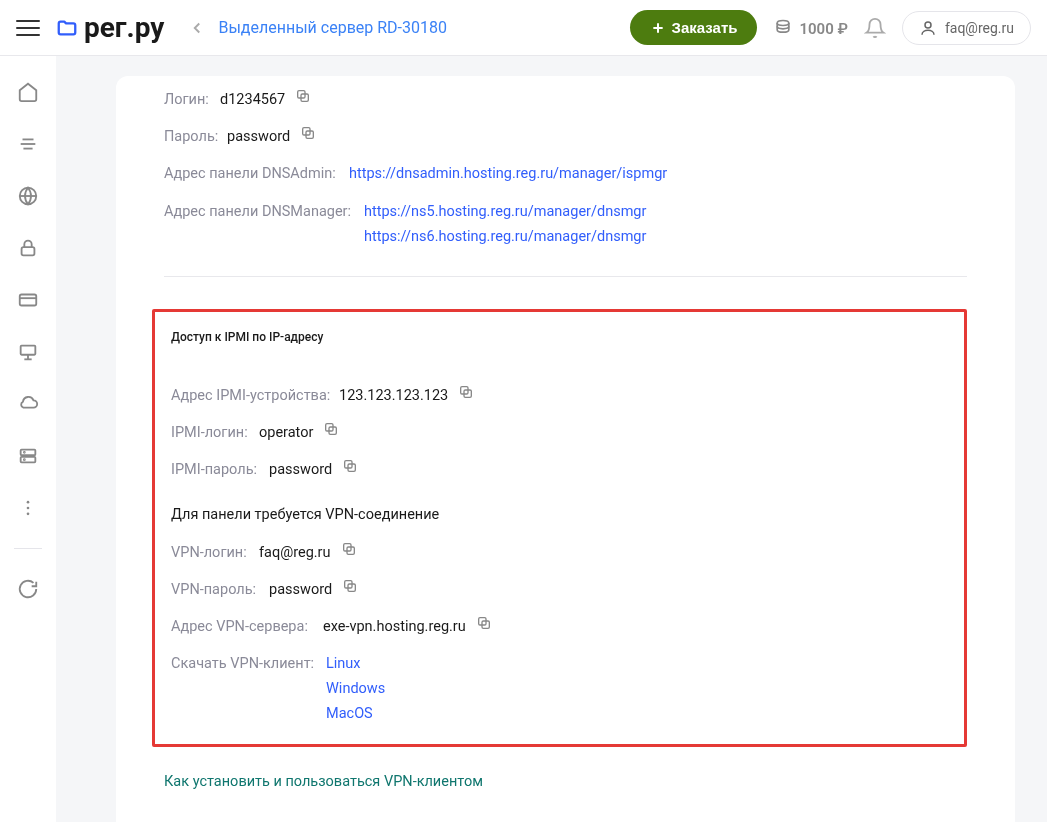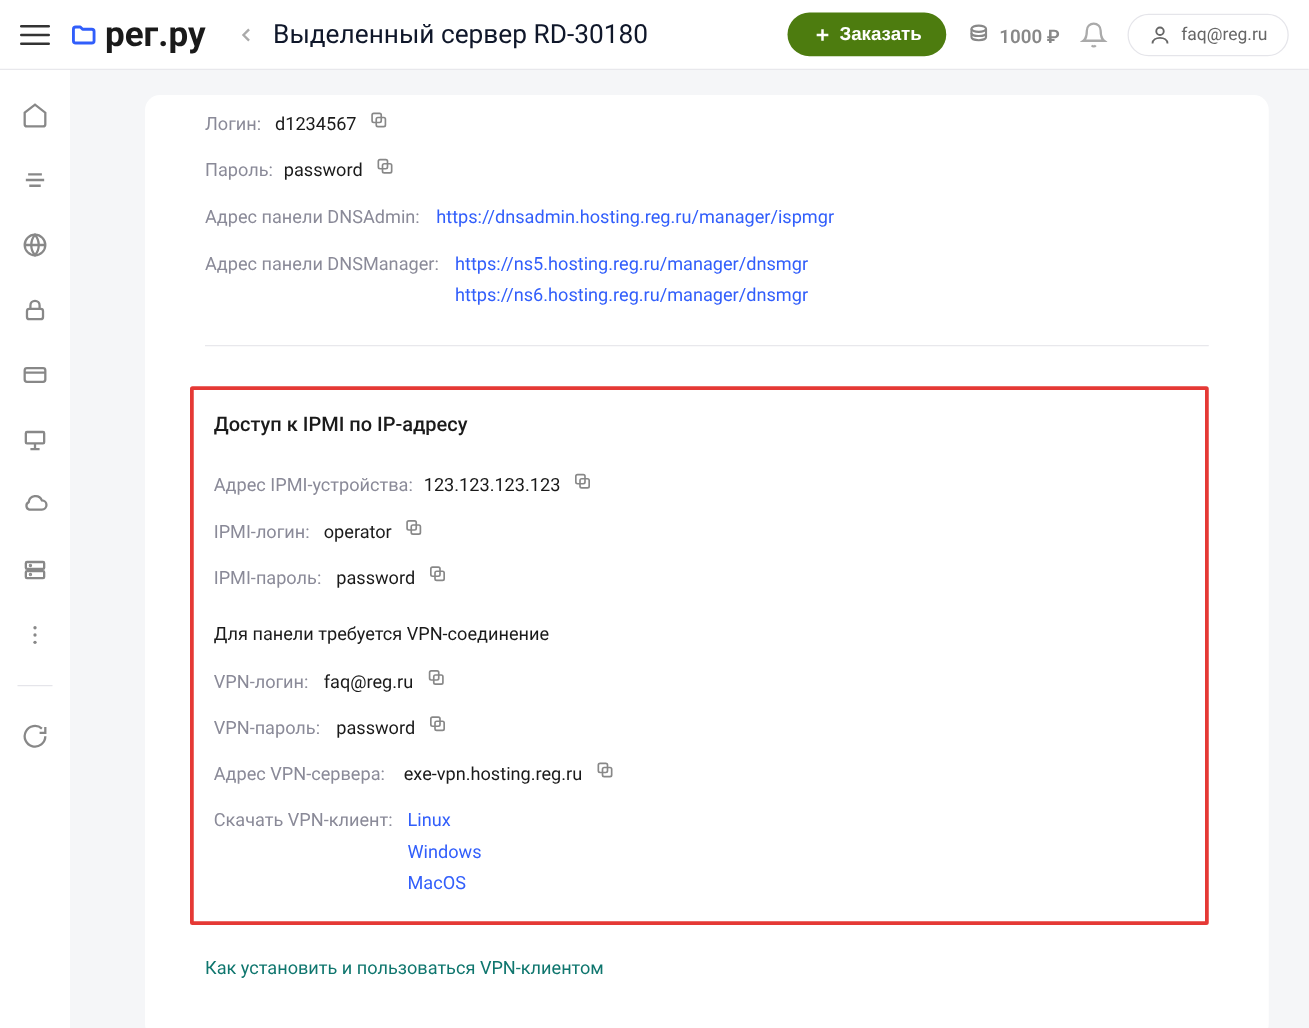--- a/index.html
+++ b/index.html
@@ -3,37 +3,37 @@
 <meta charset="utf-8">
 <style>
 * { margin: 0; padding: 0; box-sizing: border-box; }
 body { font-family: -apple-system, BlinkMacSystemFont, "Segoe UI", Roboto, sans-serif; background: #f5f6f8; color: #1a1a1a; }
 .topbar { background: #fff; height: 56px; display: flex; align-items: center; padding: 0 16px; border-bottom: 1px solid #e8e8ec; position: fixed; top: 0; left: 0; right: 0; z-index: 10; }
 .burger { width: 24px; height: 24px; display: flex; flex-direction: column; justify-content: center; gap: 5px; cursor: pointer; margin-right: 16px; }
 .burger span { height: 2px; background: #333; border-radius: 1px; }
 .logo { display: flex; align-items: center; gap: 6px; font-weight: 700; font-size: 28px; color: #1a1a1a; margin-right: 24px; cursor: pointer; }
 .logo-icon { color: #315efb; }
 .crumb-back { color: #aaa; margin-right: 12px; cursor: pointer; display: flex; align-items: center; }
-.page-title { font-size: 21px; color: #0f172a; flex: 1; }
+.page-title { font-size: 16px; color: #3b82f6; flex: 1; }
 .btn-order { background: #4d7c0f; color: #fff; border: none; border-radius: 20px; padding: 9px 20px; font-size: 15px; font-weight: 700; cursor: pointer; display: flex; align-items: center; gap: 6px; margin-right: 16px; }
 .balance { display: flex; align-items: flex-end; gap: 6px; color: #888; font-size: 15px; font-weight: 600; margin-right: 16px; cursor: pointer; }
 .bell { color: #aaa; margin-right: 16px; cursor: pointer; }
 .user-chip { border: 1px solid #e5e5ea; border-radius: 20px; padding: 7px 16px; display: flex; align-items: center; gap: 8px; color: #666; font-size: 14px; cursor: pointer; }
 .sidebar { position: fixed; left: 0; top: 56px; bottom: 0; width: 56px; background: #fff; display: flex; flex-direction: column; align-items: center; padding-top: 24px; gap: 28px; }
 .sidebar-item { width: 24px; height: 24px; color: #888; cursor: pointer; display: flex; align-items: center; justify-content: center; }
 .sidebar-sep { width: 28px; height: 1px; background: #e5e5ea; }
 .main { margin-left: 56px; margin-top: 56px; padding: 20px 32px 40px 60px; }
 .card { background: #fff; border-radius: 12px; padding: 12px 48px 48px 48px; max-width: 900px; }
 .row { display: flex; align-items: flex-start; margin-bottom: 14px; font-size: 14.5px; line-height: 1.6; }
 .row-label { color: #8a8a98; width: 195px; flex-shrink: 0; }
 .row-value { color: #1a1a1a; }
 .copy-icon { color: #888; margin-left: 10px; cursor: pointer; display: inline-flex; vertical-align: middle; }
 .link { color: #315efb; text-decoration: none; cursor: pointer; }
 .divider { height: 1px; background: #e8e8ec; margin: 28px 0 32px; }
-.section-title { font-size: 16px; font-weight: 500; color: #1a1a1a; margin-bottom: 28px; }
+.section-title { font-size: 12px; font-weight: 500; color: #1a1a1a; margin-bottom: 40px; }
 .highlight-box { border: 3px solid #e53935; padding: 18px 16px 18px 16px; margin-left: -12px; margin-bottom: 24px; border-radius: 2px; }
 .sub-note { font-size: 14.5px; color: #1a1a1a; margin: 24px 0 18px; }
 .multi-link { display: flex; flex-direction: column; gap: 2px; }
 .help-link { color: #0f766e; font-size: 14.5px; cursor: pointer; }
 svg { display: block; }
 </style>
 </head>
 <body>
 
 <div class="topbar">

